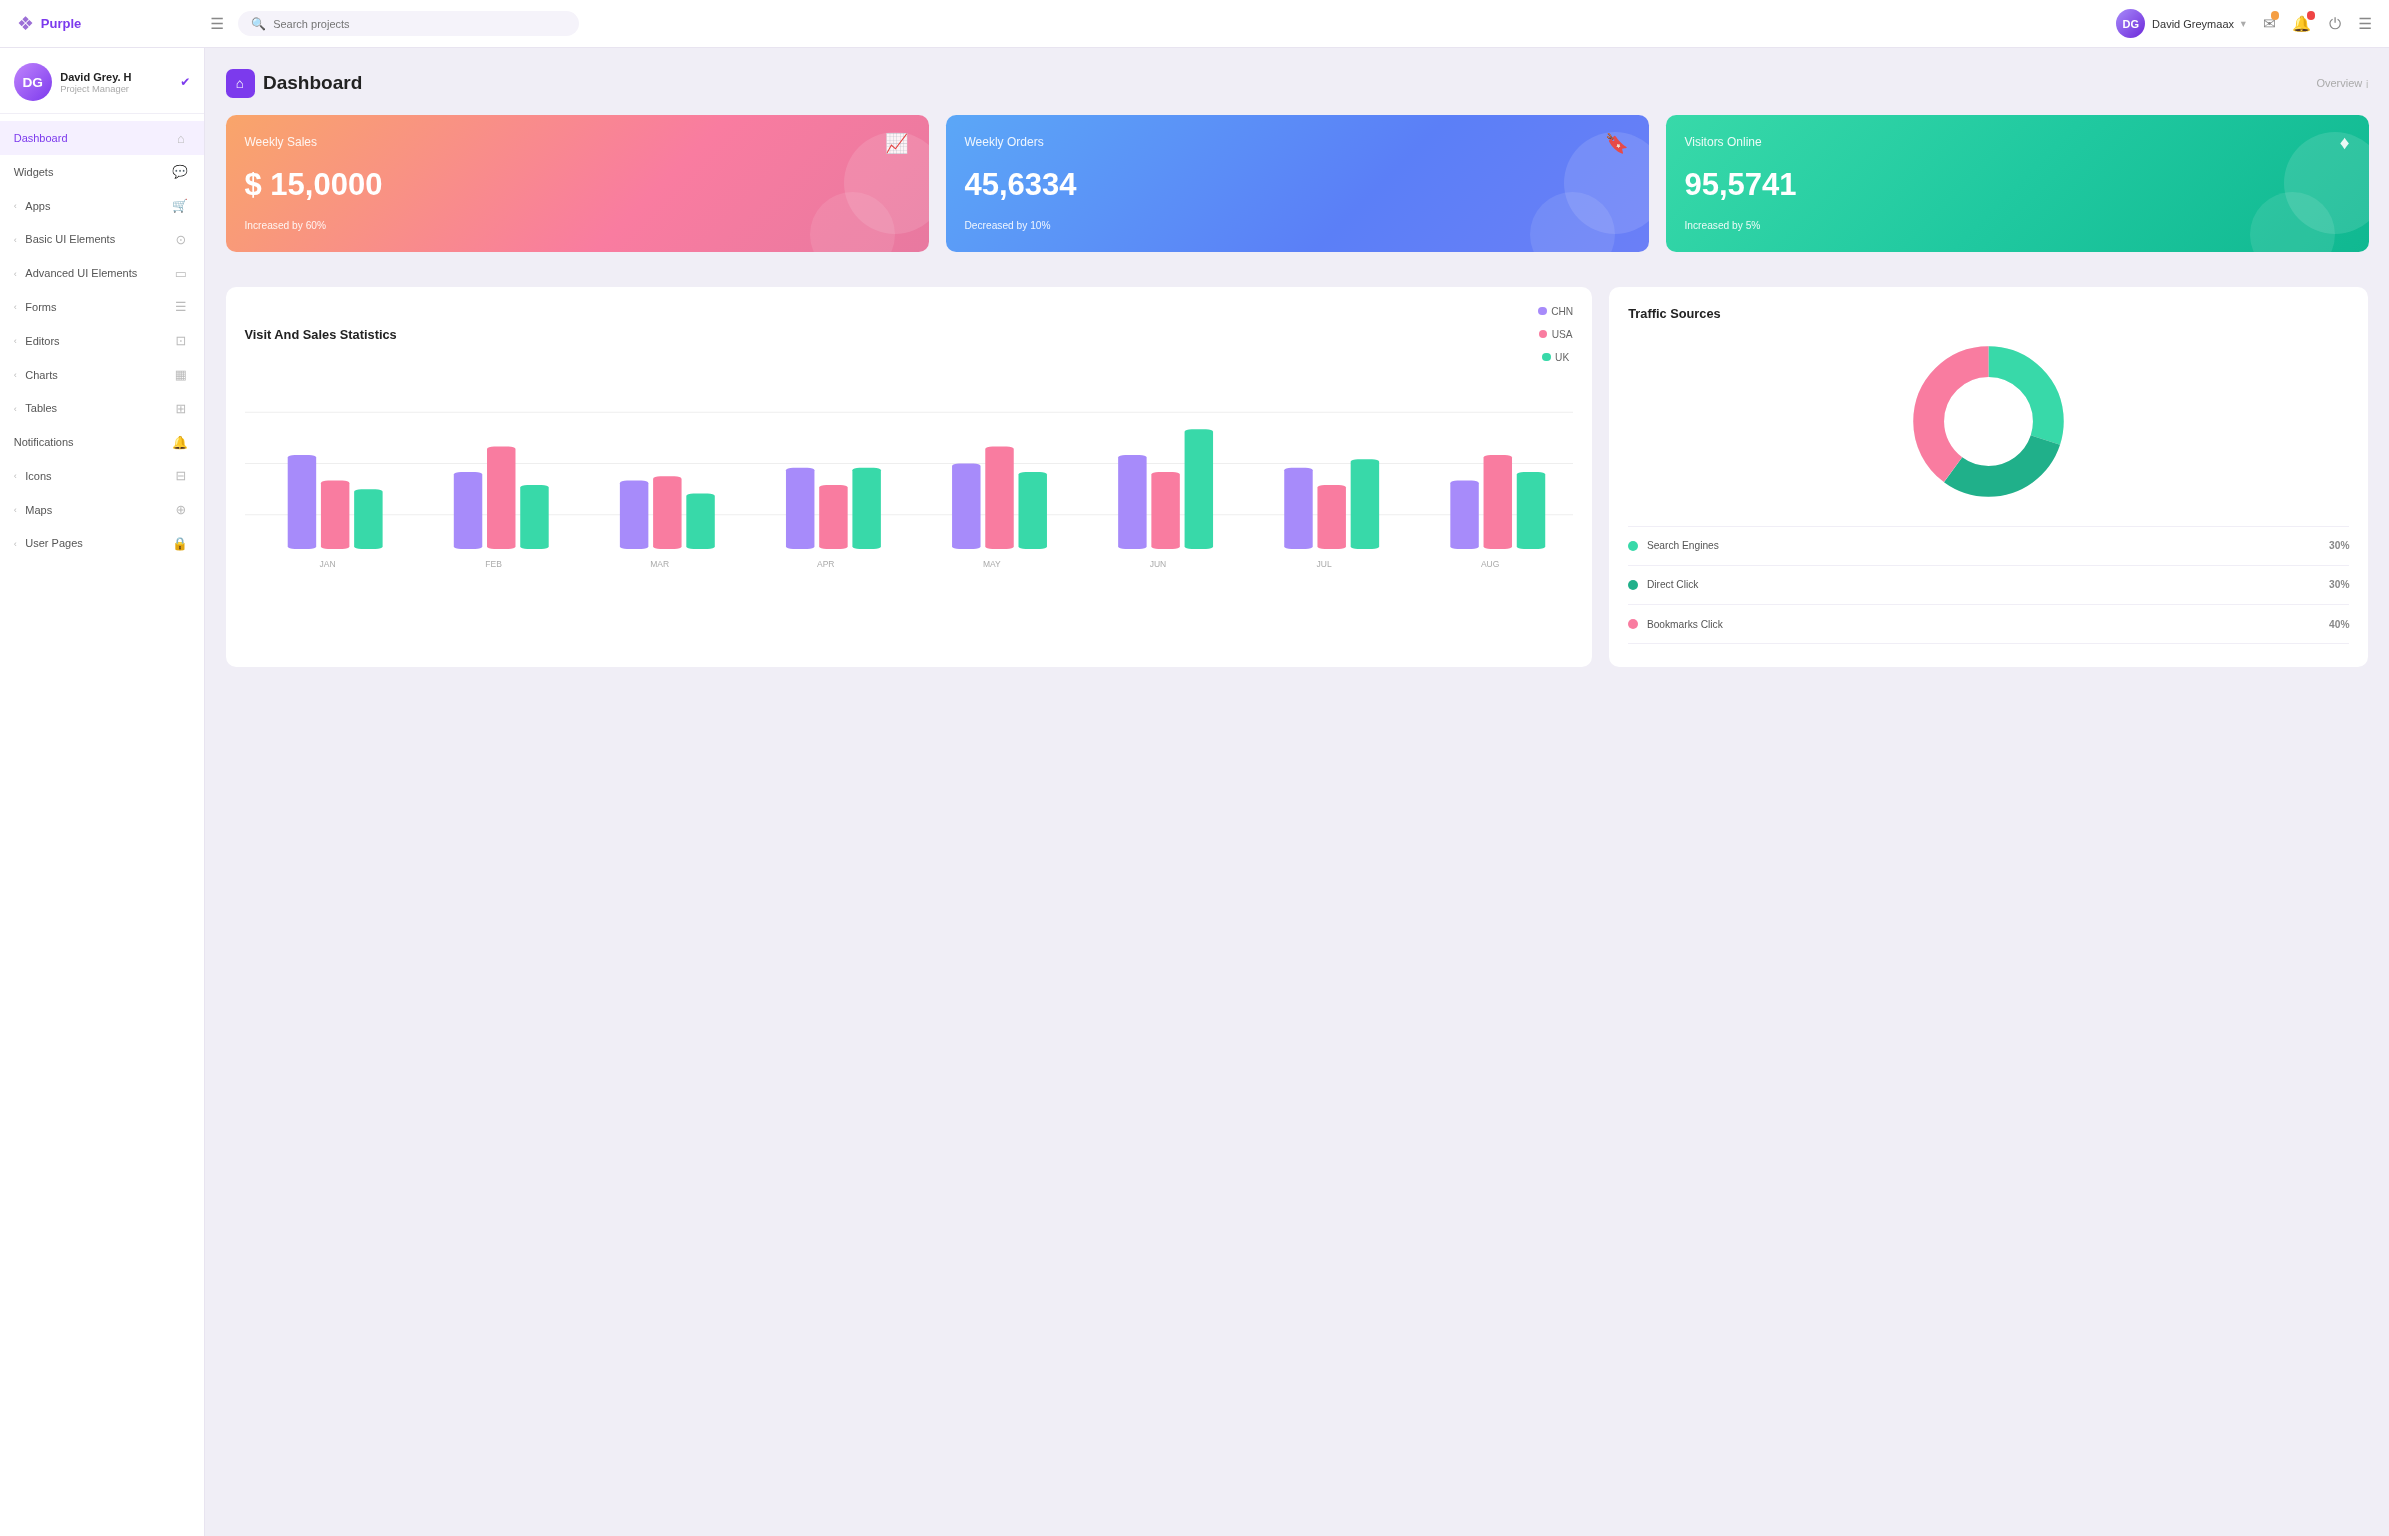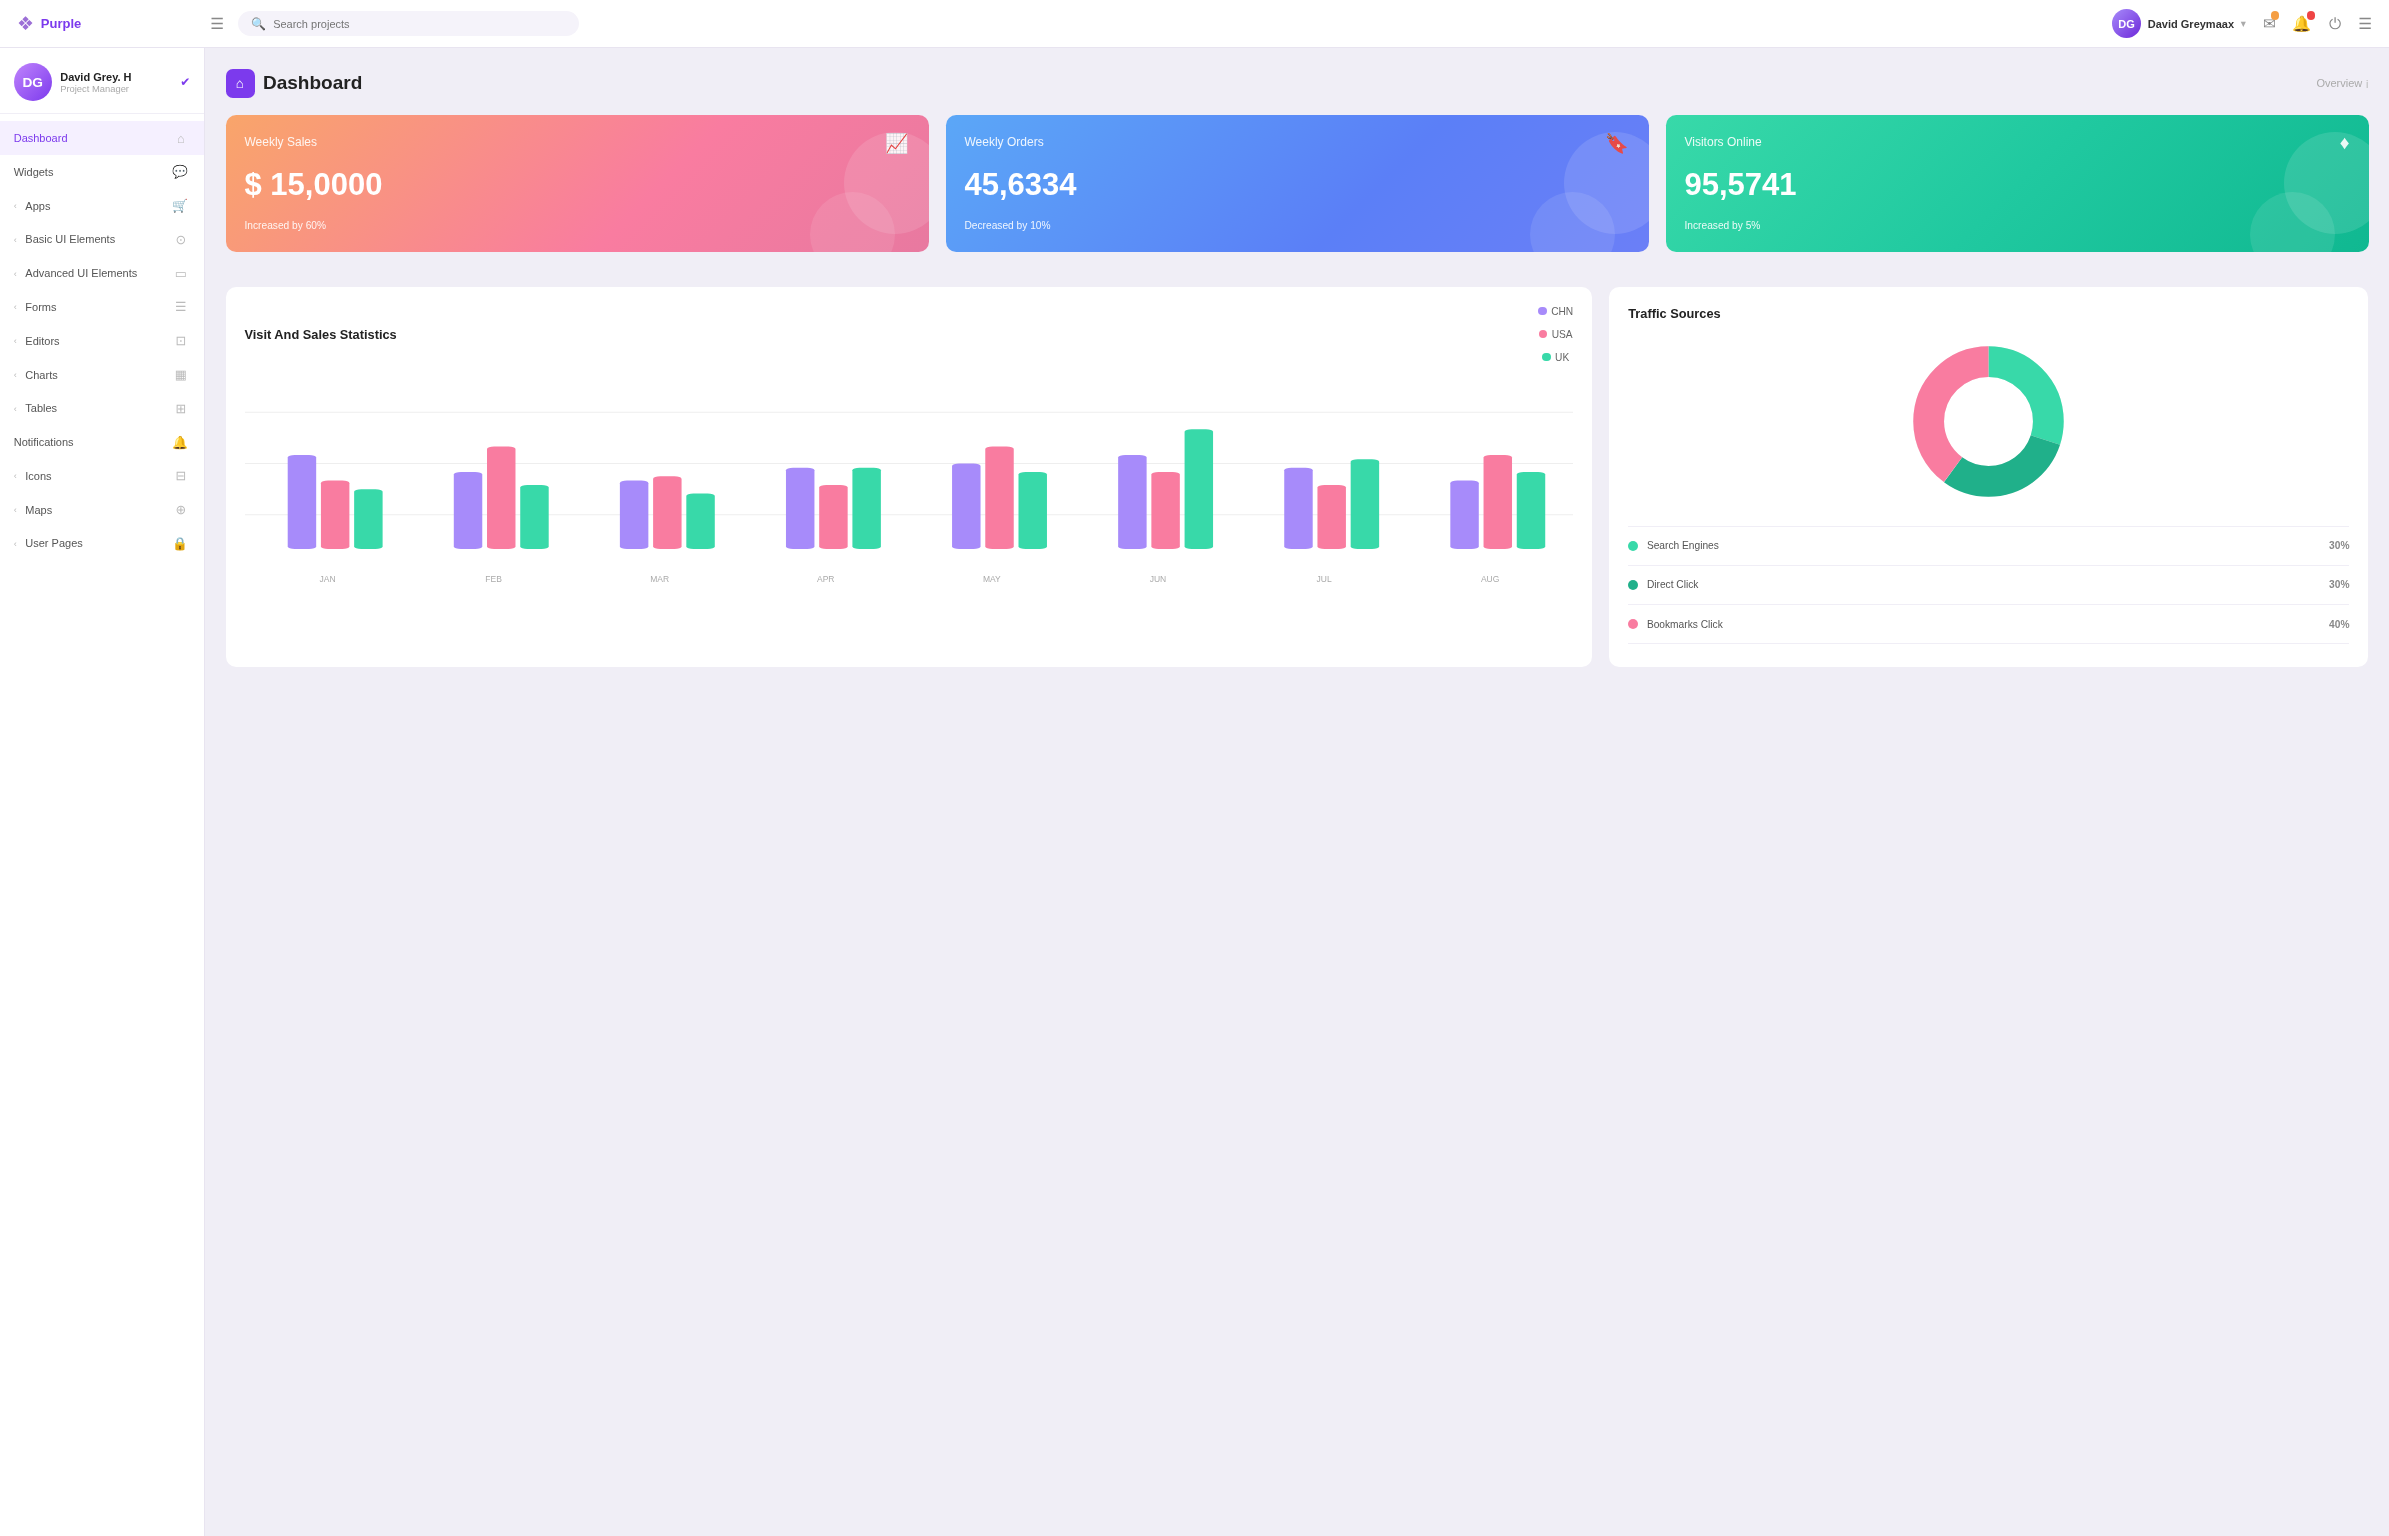--- a/index.html
+++ b/index.html
@@ -13,21 +13,21 @@
     }
     .topnav-logo { display: flex; align-items: center; gap: 6.8px; min-width: 171px; }
     .topnav-logo-icon { color: #9c6fd6; font-size: 19px; }
     .topnav-logo-text { color: #7c3aed; font-size: 13px; font-weight: 700; }
     .topnav-hamburger { color: #888; font-size: 15.4px; cursor: pointer; margin-left: 8.5px; }
     .topnav-search { display: flex; align-items: center; background: #f5f3fa; border-radius: 17px; padding: 5.1px 13.7px; gap: 6.8px; flex: 1; max-width: 341px; }
     .topnav-search input { border: none; background: transparent; outline: none; color: #888; font-size: 11px; width: 100%; }
     .topnav-right { display: flex; align-items: center; gap: 17px; margin-left: auto; }
     .topnav-user { display: flex; align-items: center; gap: 6.8px; cursor: pointer; }
     .topnav-avatar { width: 29px; height: 29px; border-radius: 50%; background: linear-gradient(135deg, #a78bfa, #6d28d9); display: flex; align-items: center; justify-content: center; color: #fff; font-weight: bold; font-size: 11px; overflow: hidden; }
-    .topnav-username { font-size: 11px; font-weight: 700; color: #333; }
+    .topnav-username { font-size: 11px; font-weight: 400; color: #333; }
     .topnav-icon-btn { position: relative; color: #888; font-size: 15.4px; cursor: pointer; }
     .badge { position: absolute; top: -3.4px; right: -3.4px; background: #f59e42; color: #fff; border-radius: 50%; width: 8.5px; height: 8.5px; font-size: 6px; display: flex; align-items: center; justify-content: center; }
     .badge-red { background: #ef4444; }
 
     
     .main-layout { display: flex; flex: 1; overflow: hidden; }
 
     
     .sidebar {
       width: 205px; background: #fff; border-right: 0.9px solid #e8e4f0;
@@ -297,21 +297,21 @@
             <rect x="396" y="60" width="12" height="140" rx="3" fill="#38d9a9"></rect>
 
             <rect x="438" y="105" width="12" height="95" rx="3" fill="#a78bfa"></rect>
             <rect x="452" y="125" width="12" height="75" rx="3" fill="#f97ca0"></rect>
             <rect x="466" y="95" width="12" height="105" rx="3" fill="#38d9a9"></rect>
 
             <rect x="508" y="120" width="12" height="80" rx="3" fill="#a78bfa"></rect>
             <rect x="522" y="90" width="12" height="110" rx="3" fill="#f97ca0"></rect>
             <rect x="536" y="110" width="12" height="90" rx="3" fill="#38d9a9"></rect>
           </svg>
-          <div style="display:flex; justify-content:flex-end; margin-top:17px;">
+          <div style="display:flex; justify-content:flex-end; margin-top:2px;">
             <span class="bar-label">JAN</span>
             <span class="bar-label">FEB</span>
             <span class="bar-label">MAR</span>
             <span class="bar-label">APR</span>
             <span class="bar-label">MAY</span>
             <span class="bar-label">JUN</span>
             <span class="bar-label">JUL</span>
             <span class="bar-label">AUG</span>
           </div>
         </div>

